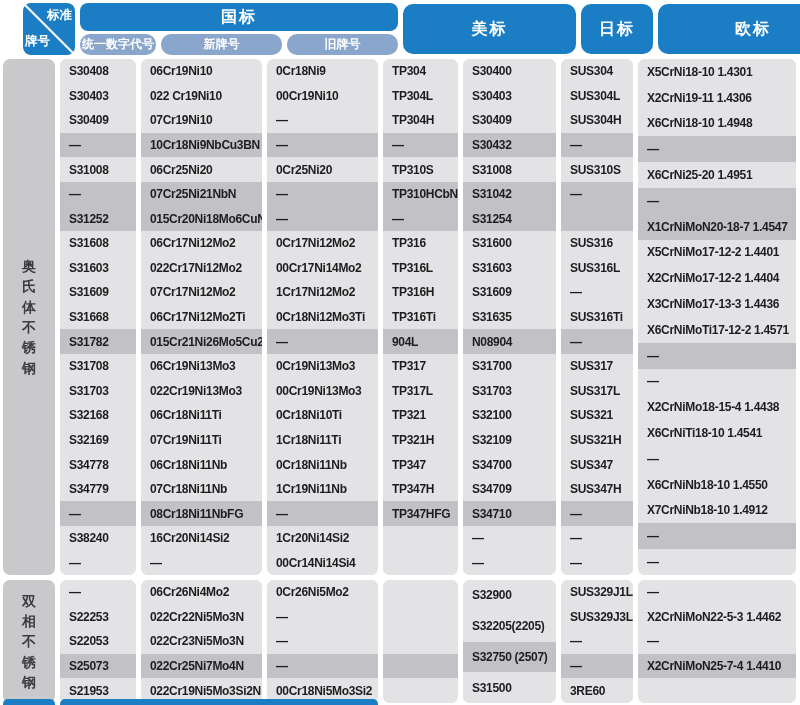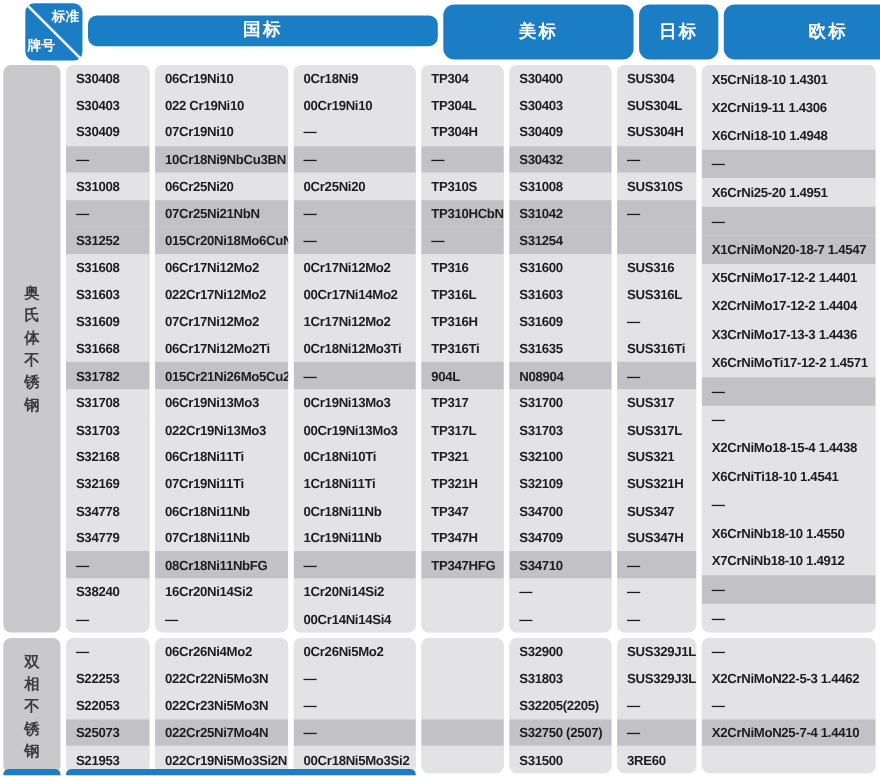--- a/index.html
+++ b/index.html
@@ -49,20 +49,25 @@
     <div class="corner">
       <svg viewBox="0 0 52 52" preserveAspectRatio="none">
         <line x1="1" y1="1" x2="51" y2="51" stroke="#ffffff" stroke-width="2.2"></line>
       </svg>
       <span class="c-top">标准</span>
       <span class="c-bottom">牌号</span>
     </div>
 
     <div class="gb-group">
       <div class="pill main">国标</div>
+      <div class="sub-row">
+        <div class="pill sub w0">统一数字代号</div>
+        <div class="pill sub w1">新牌号</div>
+        <div class="pill sub w2">旧牌号</div>
+      </div>
     </div>
 
     <div class="pill tall us">美标</div>
     <div class="pill tall jp">日标</div>
     <div class="pill tall eu">欧标</div>
   </div>
 
   <div class="body-row">
     <div class="side-col" id="side-col">
         <div class="side-block sec-a">
@@ -228,21 +233,20 @@
           <div class="cell">S32100</div>
           <div class="cell">S32109</div>
           <div class="cell">S34700</div>
           <div class="cell">S34709</div>
           <div class="cell dark">S34710</div>
           <div class="cell">—</div>
           <div class="cell">—</div>
         </div>
         <div class="block sec-b">
           <div class="cell">S32900</div>
-          <div class="cell">S31803</div>
           <div class="cell">S32205(2205)</div>
           <div class="cell dark">S32750 (2507)</div>
           <div class="cell">S31500</div>
         </div>
       </div>
     <div class="data-col w5" data-col="5">
         <div class="block sec-a">
           <div class="cell">SUS304</div>
           <div class="cell">SUS304L</div>
           <div class="cell">SUS304H</div>

